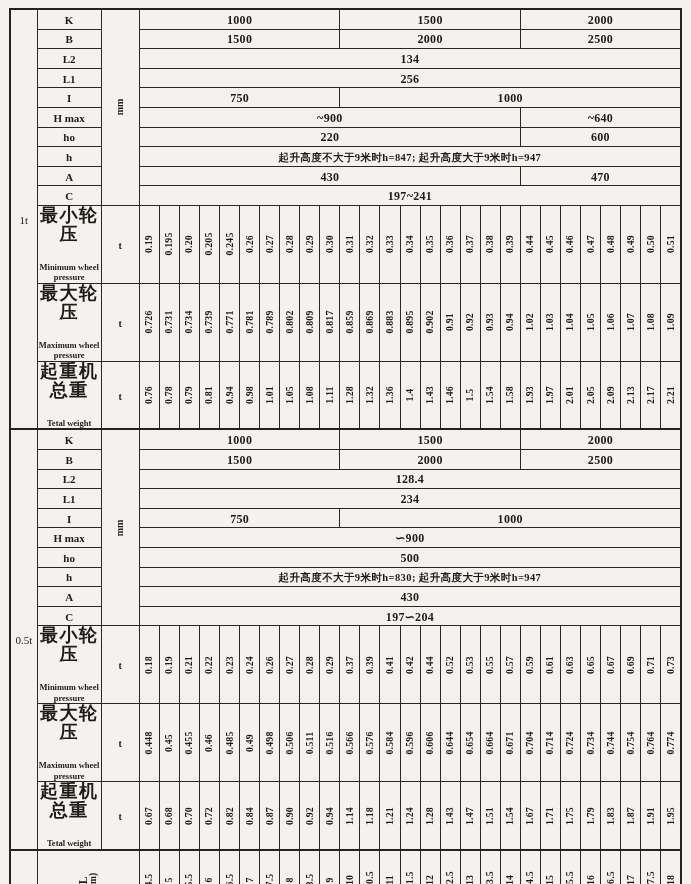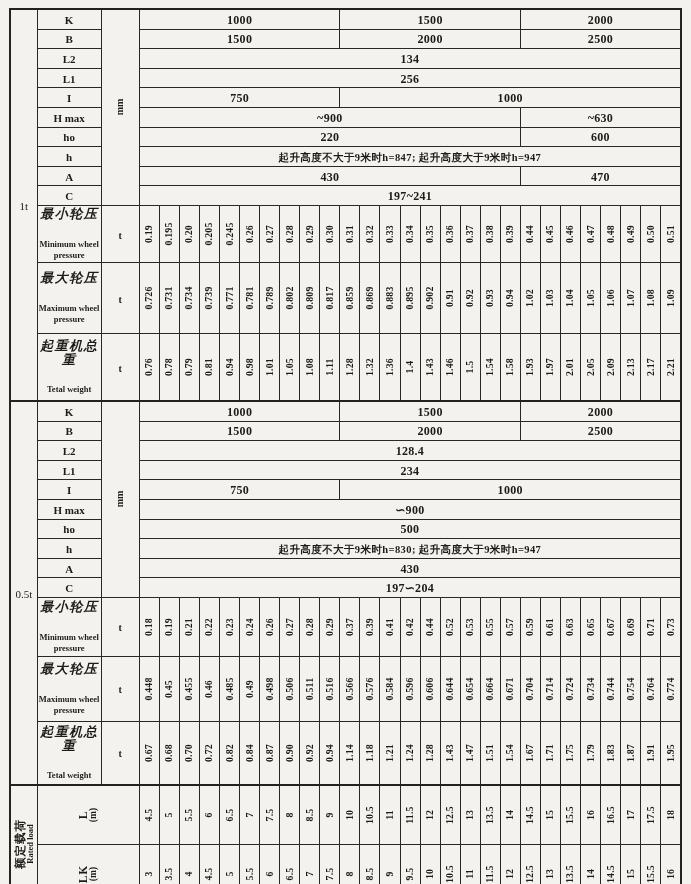--- a/index.html
+++ b/index.html
@@ -24,21 +24,21 @@
   .htext    { font-weight:bold; font-size:10.5px; letter-spacing:0.4px;margin-top:35px; }
   .load-lab { font-weight:normal; font-size:11px; }
   .cell-rel { position:relative; }
   .rot {
     position:absolute; left:50%; top:50%;
     transform:translate(-50%,-50%) rotate(-90deg);
     white-space:nowrap; display:block;
   }
   .num { font-weight:bold; font-size:9.8px; letter-spacing:0.2px; }
   .unit-mm, .unit-t { font-weight:bold; font-size:10px; }
-  .cn-label { font-weight:bold; font-size:13px; letter-spacing:1.5px;font-style:italic; }
+  .cn-label { font-weight:bold; font-size:18px; letter-spacing:1.5px; }
   .en-label { font-weight:bold; font-size:8.5px; line-height:1.25; margin-top:18px; }
   .rot-block { text-align:center; }
   .rot-block .l1 { font-weight:bold; font-size:11.5px; letter-spacing:1px; }
   .rot-block .l2 { font-weight:bold; font-size:8.5px; }
   .foot-lab .l1 { font-weight:bold; font-size:11.5px; letter-spacing:1px;}
   .foot-lab .l2 { font-weight:bold; font-size:9.5px; }
 </style>
 </head>
 <body>
 
@@ -102,21 +102,21 @@
           <td colspan="27"><span class="dim-val">256</span></td>
         </tr>
         <tr class="dim-row">
           <td><span class="dim-label">I</span></td>
           <td colspan="10"><span class="dim-val">750</span></td>
           <td colspan="17"><span class="dim-val">1000</span></td>
         </tr>
         <tr class="dim-row">
           <td><span class="dim-label">H max</span></td>
           <td colspan="19"><span class="dim-val">~900</span></td>
-          <td colspan="8"><span class="dim-val">~630</span></td>
+          <td colspan="8"><span class="dim-val">~640</span></td>
         </tr>
         <tr class="dim-row">
           <td><span class="dim-label">ho</span></td>
           <td colspan="19"><span class="dim-val">220</span></td>
           <td colspan="8"><span class="dim-val">600</span></td>
         </tr>
         <tr class="dim-row">
           <td><span class="dim-label">h</span></td>
           <td colspan="27"><span class="htext">起升高度不大于9米时h=847; 起升高度大于9米时h=947</span></td>
         </tr>

